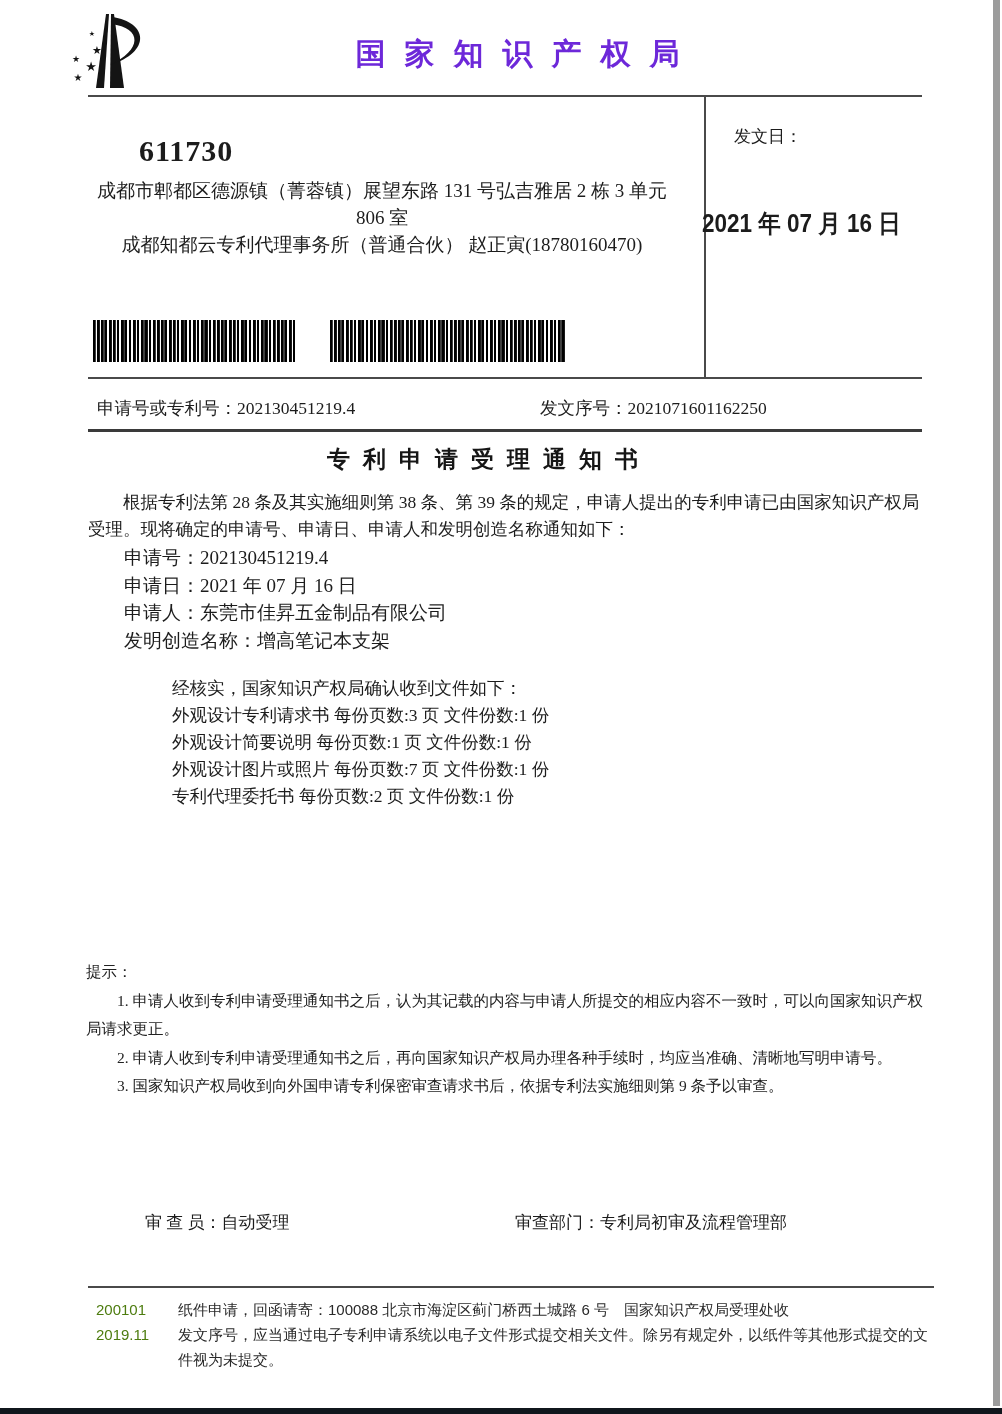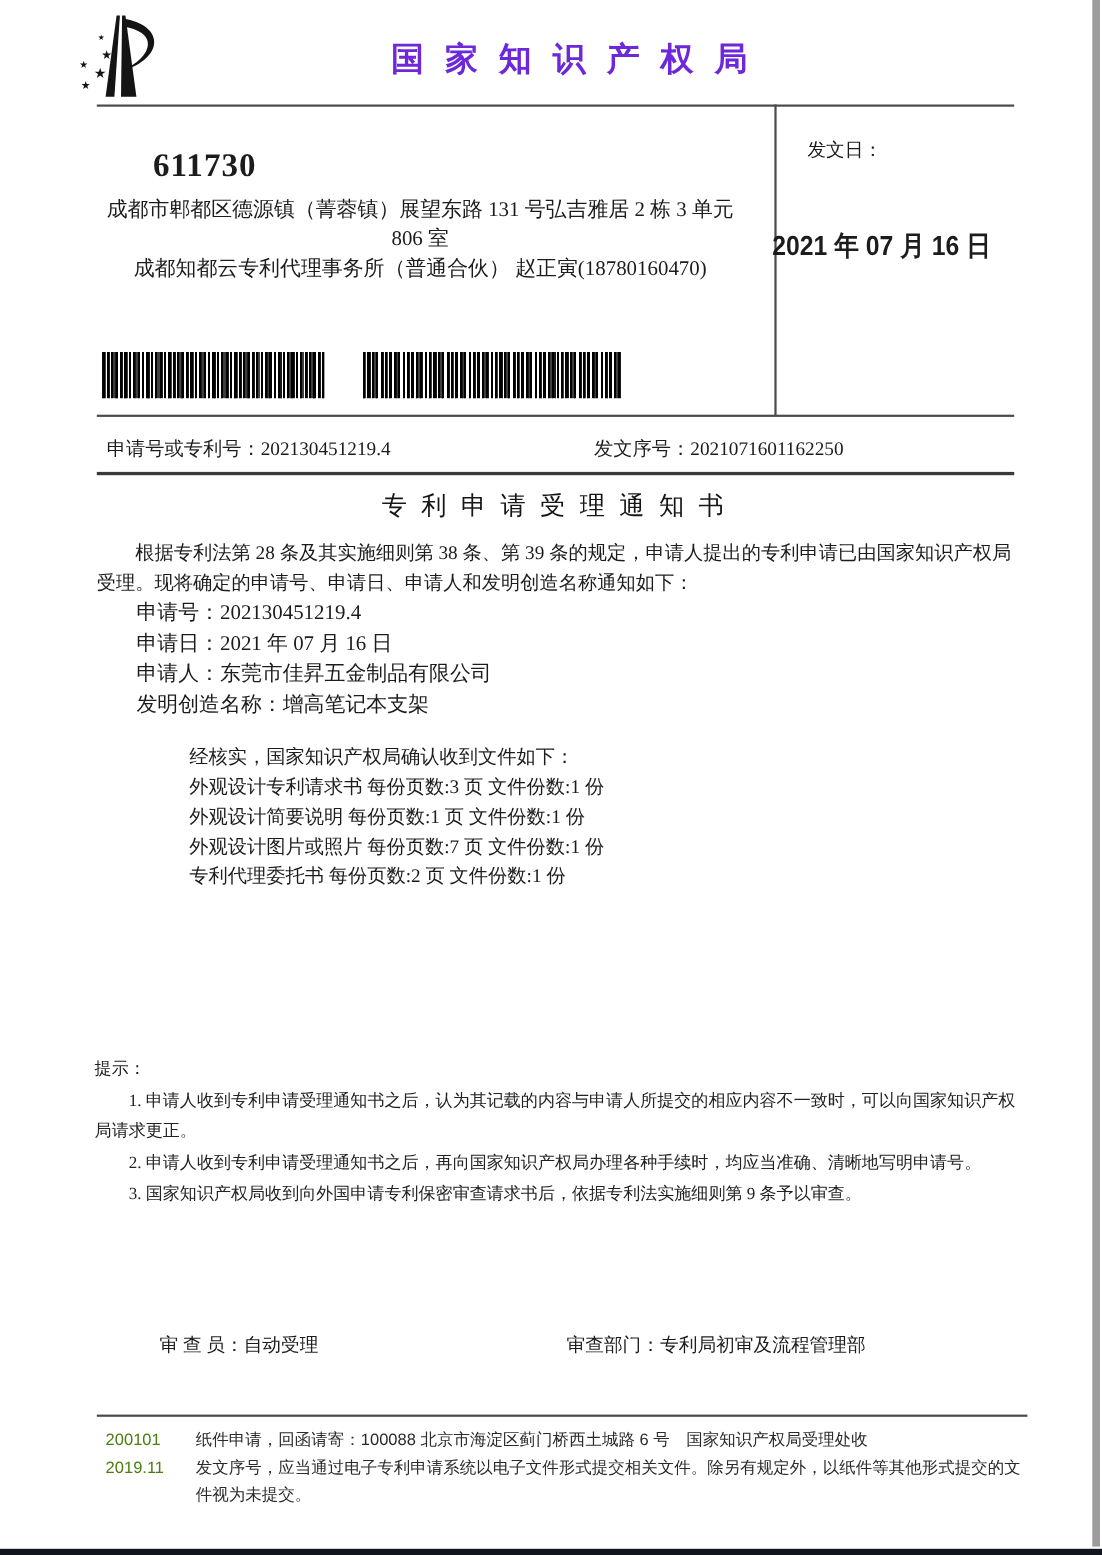--- a/index.html
+++ b/index.html
@@ -54,22 +54,22 @@
   .barcode-1 { left:93px;  width:202px; }
   .barcode-2 { left:330px; width:236px; }
 
   
   .meta-left  { left:97px;  top:396px; font-size:17.5px; white-space:nowrap; }
   .meta-right { left:540px; top:396px; font-size:17.5px; white-space:nowrap; }
   .b { font-weight:normal; }
 
   
   .notice-title {
-    left:92px; top:444px; width:834px; text-align:center;
-    font-family:"Liberation Sans", sans-serif; font-weight:normal;
+    left:72px; top:444px; width:834px; text-align:center;
+    font-family:"Liberation Sans", sans-serif; font-weight:bold;
     font-size:23px; letter-spacing:13px; color:#161616; white-space:nowrap;
   }
   .intro { left:88px; top:489px; width:840px; font-size:17.5px; line-height:27px; }
   .intro .indent { text-indent:35px; }
   .fields { left:124px; top:544px; font-size:19px; line-height:27.5px; }
   .docs   { left:124px; top:675px; font-size:17.5px; line-height:27px;margin-left:48px; }
 
   
   .hints { left:86px; top:958px; width:846px; font-size:15.5px; line-height:28.5px; color:#222; }
   .hints p { margin:0; text-indent:31px; }

